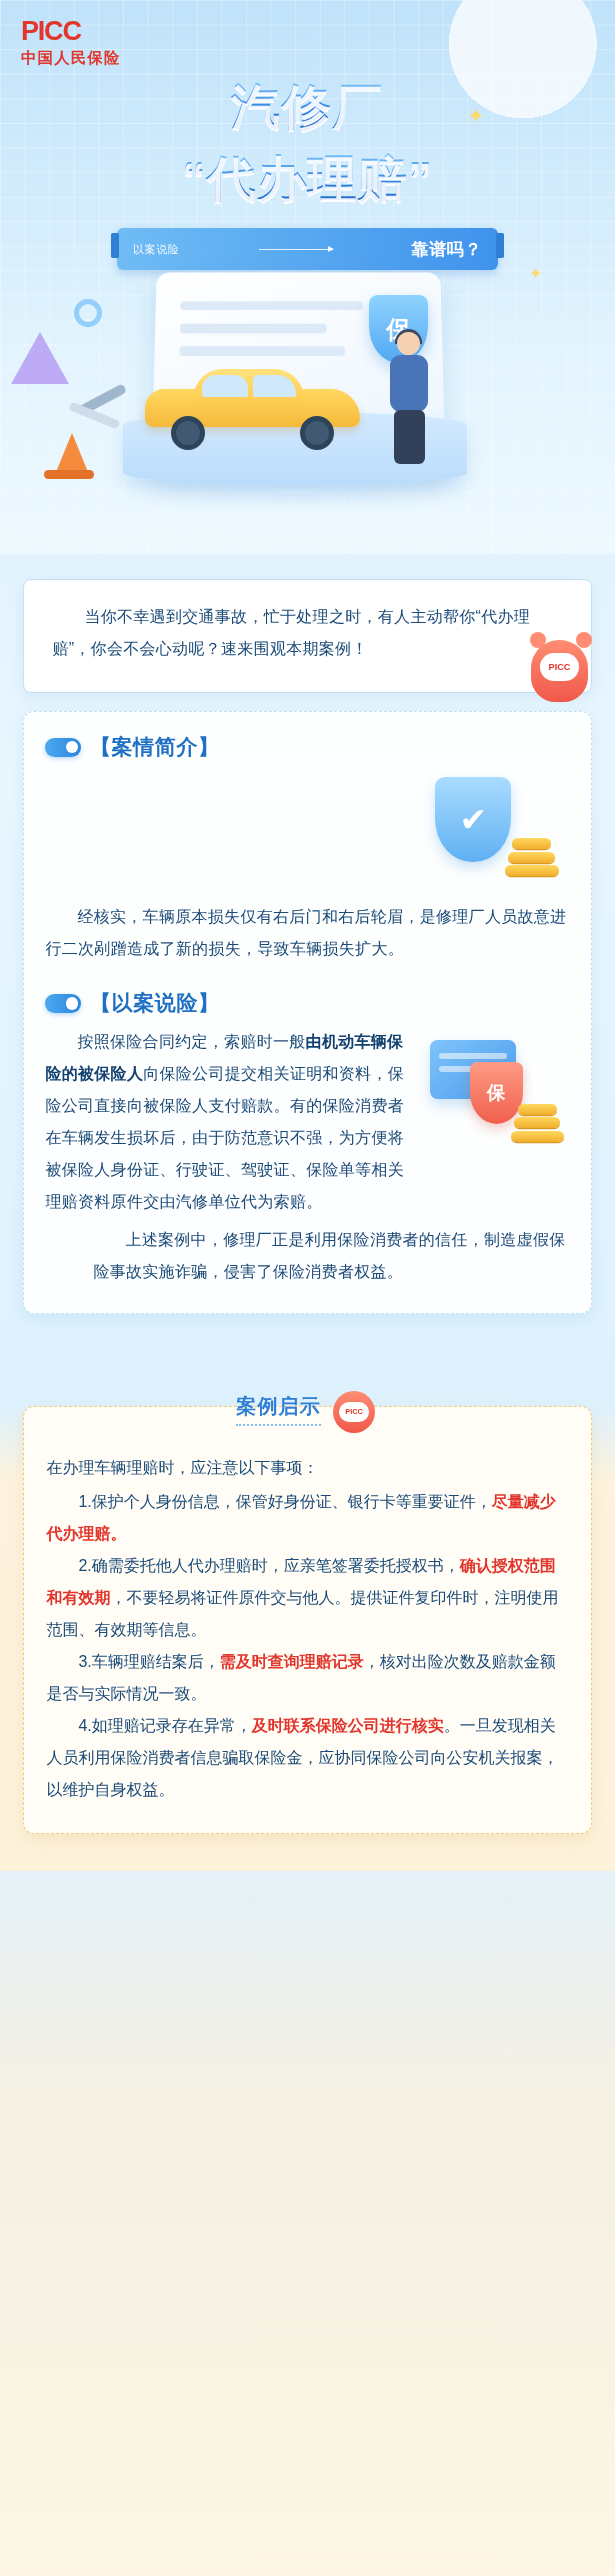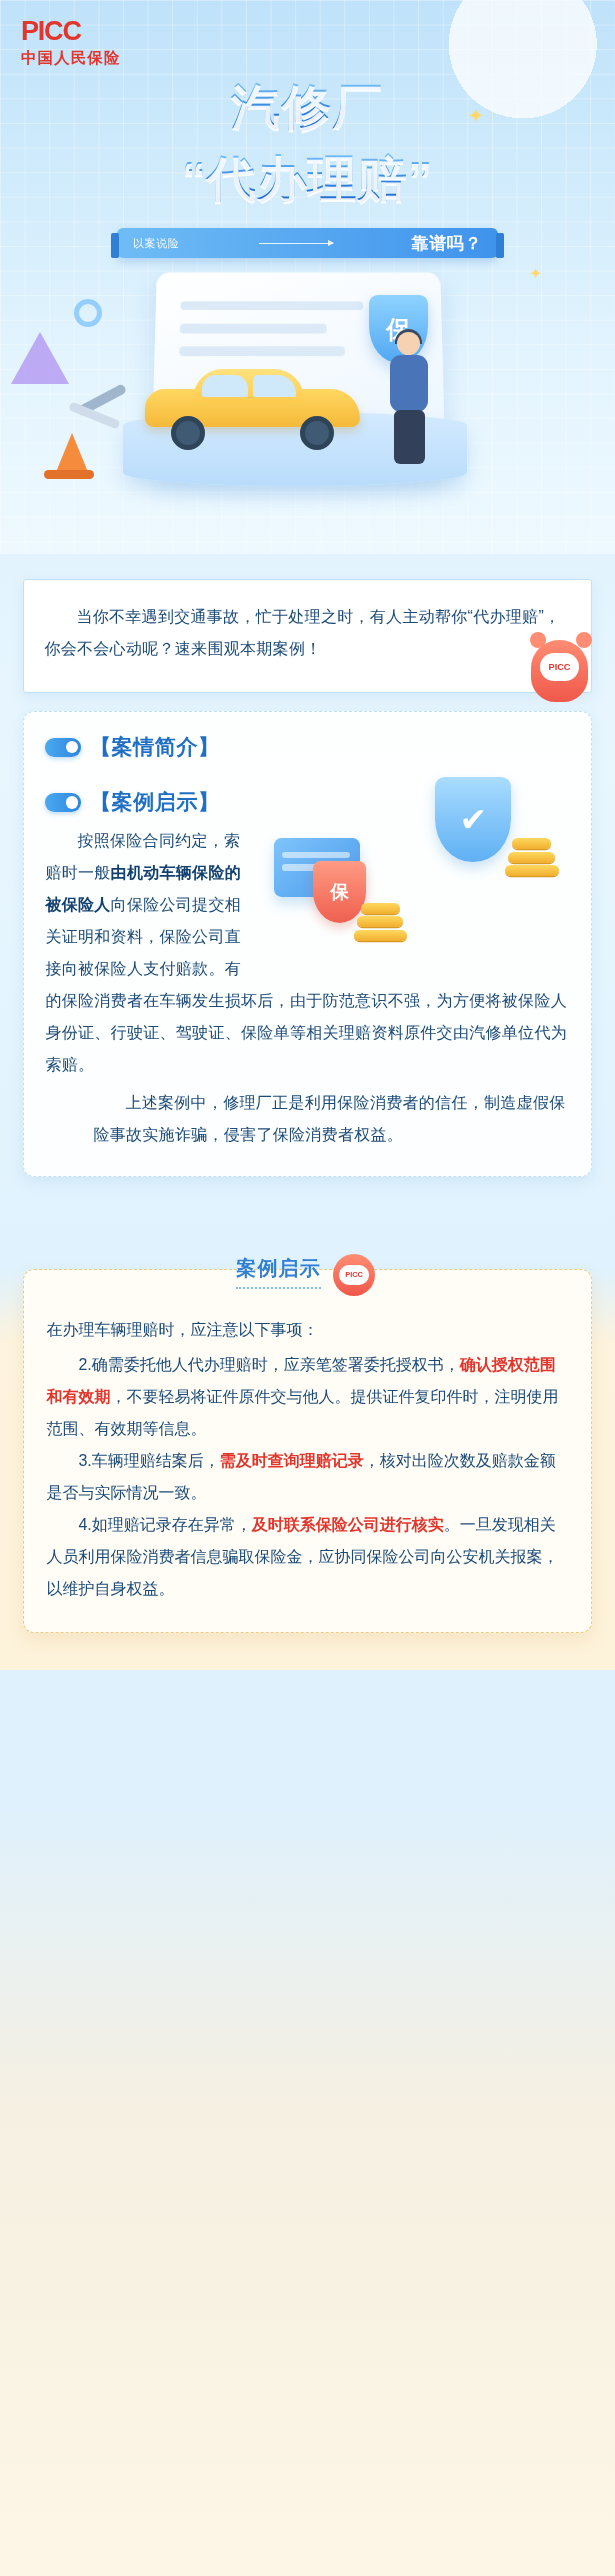--- a/index.html
+++ b/index.html
@@ -45,21 +45,21 @@
     font-family: "Liberation Sans", sans-serif;
   }
   .title-sub {
     margin-top: 6.2px;
     font-size: 49px; font-weight: 900; letter-spacing: 1.2px;
     background: linear-gradient(180deg, #8ad2ff 0%, #2f7fe0 55%, #1c5ec2 100%);
     -webkit-background-clip: text; background-clip: text; color: transparent;
     text-shadow: 0 1.8px 0 rgba(255,255,255,.9);
   }
   .ribbon {
-    margin: 16px auto 0; width: 381px; height: 30px;
+    margin: 16px auto 0; width: 381px; height: 42px;
     background: linear-gradient(90deg, #6fbcf5 0%, #3f93ec 100%);
     border-radius: 6.2px; position: relative;
     display: flex; align-items: center; justify-content: space-between;
     padding: 0 16px; color: #fff;
     box-shadow: 0 3.7px 8.6px rgba(60,130,220,.28);
   }
   .ribbon:before, .ribbon:after {
     content: ""; position: absolute; top: 4.9px; width: 8.6px; height: 24.6px;
     background: #2f7fd6; border-radius: 1.8px;
   }
@@ -156,22 +156,22 @@
   }
   .card.outline-dash { border-style: dashed; }
   .para {
     font-size: 16px; line-height: 32px; text-indent: 32px; color: #1b4a77; letter-spacing: 0.3px;
     margin-bottom: 6.2px;
   }
   .para b { color: #12406f; font-weight: 800; }
 
   
   .intro-card {
-    margin: 24.6px 23.4px 18.5px; padding: 21px 20px;
-    background: #fff; border: 1.2px solid #bfe0f7; border-radius: 3px;
+    margin: 24.6px 23.4px 18.5px; padding: 21px 28px;
+    background: #fff; border: 1.2px solid #bfe0f7; border-radius: 8px;
     box-shadow: 0 4.9px 12.3px rgba(120,175,220,.16);
     position: relative;
   }
   .mascot {
     position: absolute; right: -4.9px; bottom: -16px; width: 69px; height: 79px;
   }
   .mascot .m-body {
     position: absolute; left: 4.9px; top: 11px; width: 57px; height: 62px; border-radius: 28px 28px 24.6px 24.6px;
     background: linear-gradient(180deg, #ff8d73 0%, #f0584a 100%);
   }
@@ -361,26 +361,27 @@
 
     <div class="inline-art">
       <div class="art-shield">
         <span class="check">✔</span>
       </div>
       <div class="coin" style="left:85px; top:64px;"></div>
       <div class="coin" style="left:81px; top:78px; width:47px;"></div>
       <div class="coin" style="left:78px; top:91px; width:54px;"></div>
     </div>
 
+    <div class="para" style="clear:both;">经核实，车辆原本损失仅有右后门和右后轮眉，是修理厂人员故意进行二次剐蹭造成了新的损失，导致车辆损失扩大。</div>
 
     <div class="spacer"></div>
 
     <div class="sec-head">
       <span class="toggle-pill"></span>
-      <span class="sec-title">【案例启示】</span>
+      <span class="sec-title">【以案说险】</span>
     </div>
 
     <div class="inline-art">
       <div class="art-card-blue">
         <div class="stripe"></div>
           <div class="stripe s2"></div>
       </div>
       <div class="art-shield-red">保</div>
       <div class="coin" style="left:91px; top:74px;"></div>
       <div class="coin" style="left:87px; top:87px; width:46px;"></div>
@@ -405,20 +406,23 @@
         <span class="tips-title">案例启示</span>
         <span class="mascot-sm">
           <span class="m-body"></span>
           <span class="m-face">PICC</span>
         </span>
       </div>
 
       <div class="tips-lead">在办理车辆理赔时，应注意以下事项：</div>
 
       <div class="tip-item">
+        <span>1.保护个人身份信息，保管好身份证、银行卡等重要证件，</span><span class="hl">尽量减少代办理赔。</span><span></span>
+      </div>
+      <div class="tip-item">
         <span>2.确需委托他人代办理赔时，应亲笔签署委托授权书，</span><span class="hl">确认授权范围和有效期</span><span>，不要轻易将证件原件交与他人。提供证件复印件时，注明使用范围、有效期等信息。</span>
       </div>
       <div class="tip-item">
         <span>3.车辆理赔结案后，</span><span class="hl">需及时查询理赔记录</span><span>，核对出险次数及赔款金额是否与实际情况一致。</span>
       </div>
       <div class="tip-item">
         <span>4.如理赔记录存在异常，</span><span class="hl">及时联系保险公司进行核实</span><span>。一旦发现相关人员利用保险消费者信息骗取保险金，应协同保险公司向公安机关报案，以维护自身权益。</span>
       </div>
     </div>
   </div>

